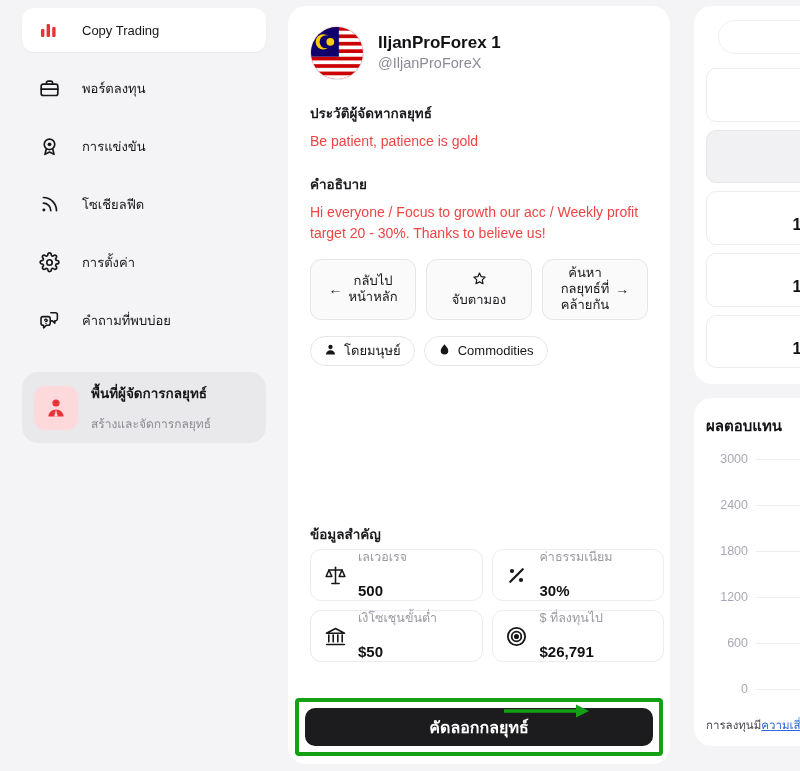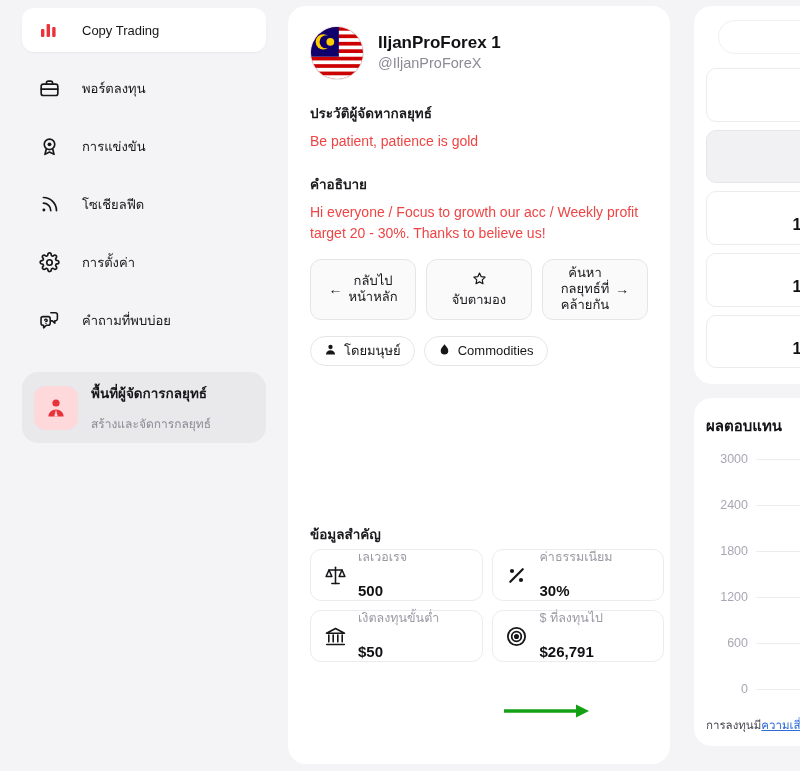--- a/index.html
+++ b/index.html
@@ -365,39 +365,42 @@
         </div>
         <div class="stat-card">
           <span class="stat-ic">
             <svg width="23" height="23" viewBox="0 0 24 24" fill="none" stroke="#17171a" stroke-width="1.7" stroke-linecap="round" stroke-linejoin="round">
                 <path d="M2.6 8.6 12 3.6l9.4 5z"></path>
                 <path d="M5 10.4v7.2M9.6 10.4v7.2M14.4 10.4v7.2M19 10.4v7.2"></path>
                 <path d="M2.8 20.4h18.4"></path>
               </svg>
           </span>
           <span class="stat-tx">
-            <span class="stat-k">เงิตลงทุนขั้นต่ำ</span>
+            <span class="stat-k">เงิโซเชุนขั้นต่ำ</span>
             <span class="stat-v">$50</span>
           </span>
         </div>
         <div class="stat-card">
           <span class="stat-ic">
             <svg width="23" height="23" viewBox="0 0 24 24" fill="none" stroke="#17171a" stroke-width="1.9">
                 <circle cx="12" cy="12" r="9"></circle>
                 <circle cx="12" cy="12" r="5"></circle>
                 <circle cx="12" cy="12" r="1.7" fill="#17171a"></circle>
               </svg>
           </span>
           <span class="stat-tx">
             <span class="stat-k">$ ที่ลงทุนไป</span>
             <span class="stat-v">$26,791</span>
           </span>
         </div>
       </div>
 
+      <div class="cta-wrap">
+        <button class="cta-btn">คัดลอกกลยุทธ์</button>
+      </div>
     </div>
 
     <svg class="arrow-anno" viewBox="0 0 86 16">
       <line x1="0" y1="8" x2="74" y2="8" stroke="#14a014" stroke-width="3.4"></line>
       <path d="M72 1.6 85 8 72 14.4z" fill="#14a014"></path>
     </svg>
   </div>
 
   <div class="right-col">
 

